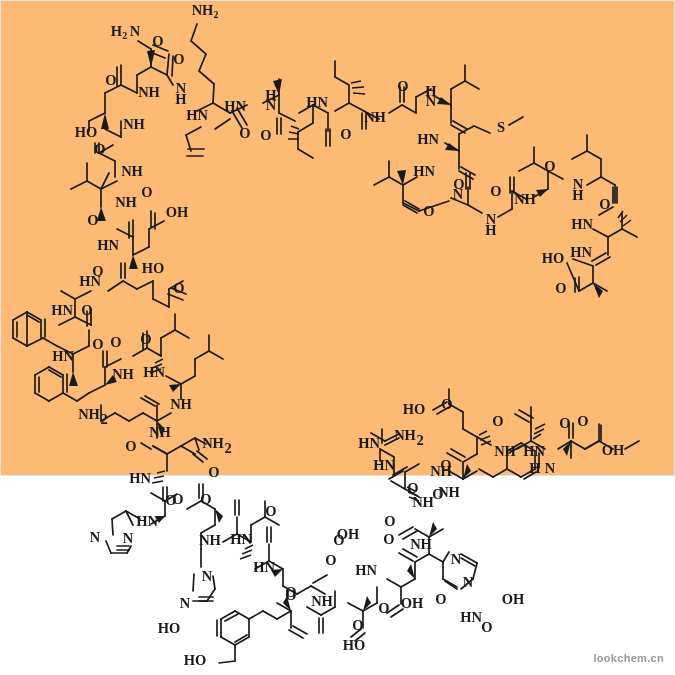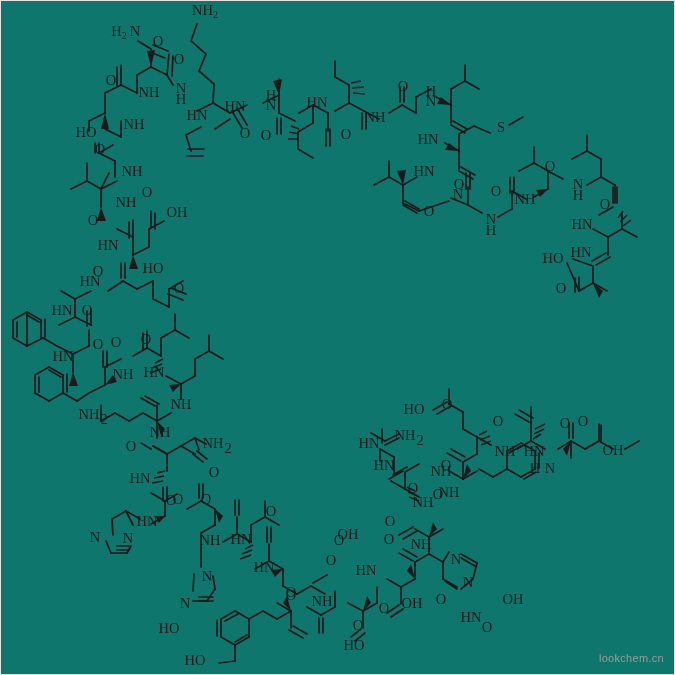--- a/index.html
+++ b/index.html
@@ -3,24 +3,25 @@
 <meta charset="utf-8">
 <title>Peptide Structure</title>
 <style>
   html,body{margin:0;padding:0;background:#ffffff;}
   body{
     font-family:"Liberation Serif", serif;
     width:675px;height:675px;overflow:hidden;
   }
   #canvas-wrap{
     position:relative;
-    width:675px;height:675px;
-    background:#0f766e;
+    width:675px;height:476px;
+    background:#fdba74;
     border:1px solid #e3e3e3;
     box-sizing:border-box;
+    font-weight:bold;
   }
   svg#structure{display:block;width:675px;height:675px;}
   .bond{stroke:#1a1a1a;stroke-width:1.7;fill:none;stroke-linecap:round;}
   .wedge{fill:#1a1a1a;stroke:none;}
   .hash{stroke:#1a1a1a;stroke-width:1.5;stroke-linecap:butt;}
   .atom{
     font-family:"Liberation Serif", serif;
     font-size:14.5px;
     fill:#1a1a1a;
     text-anchor:middle;

